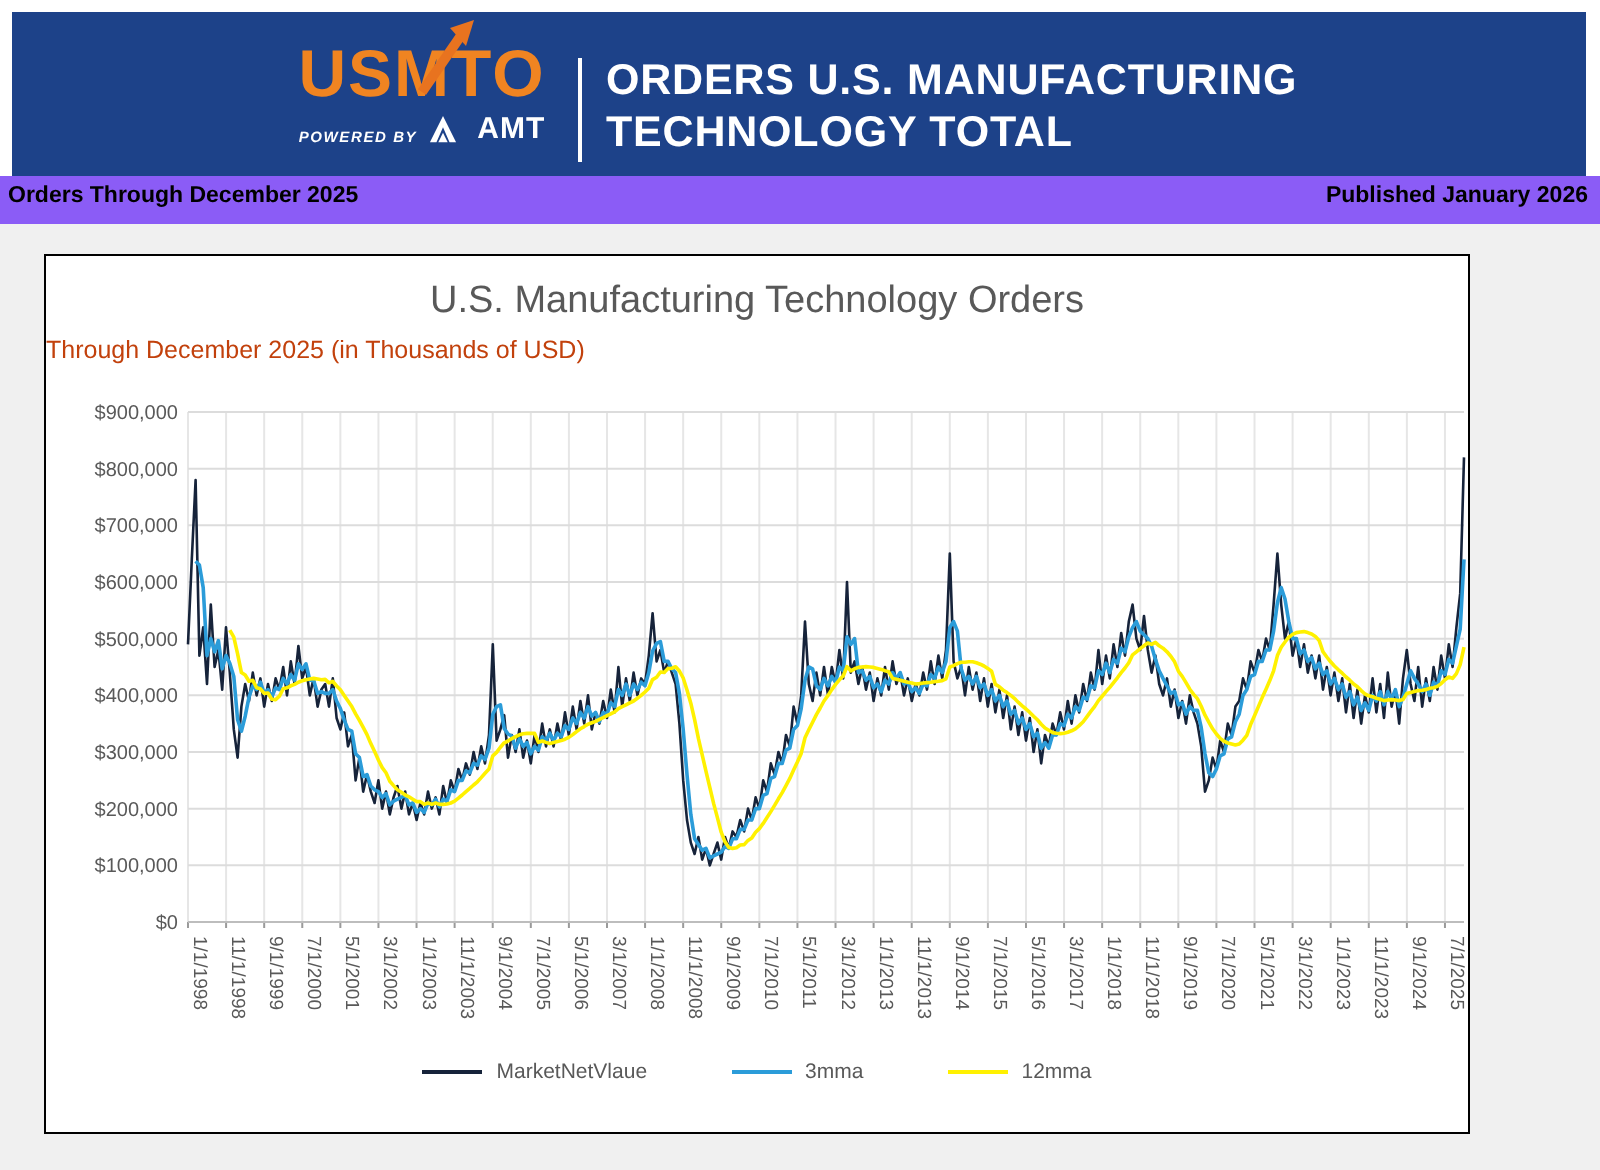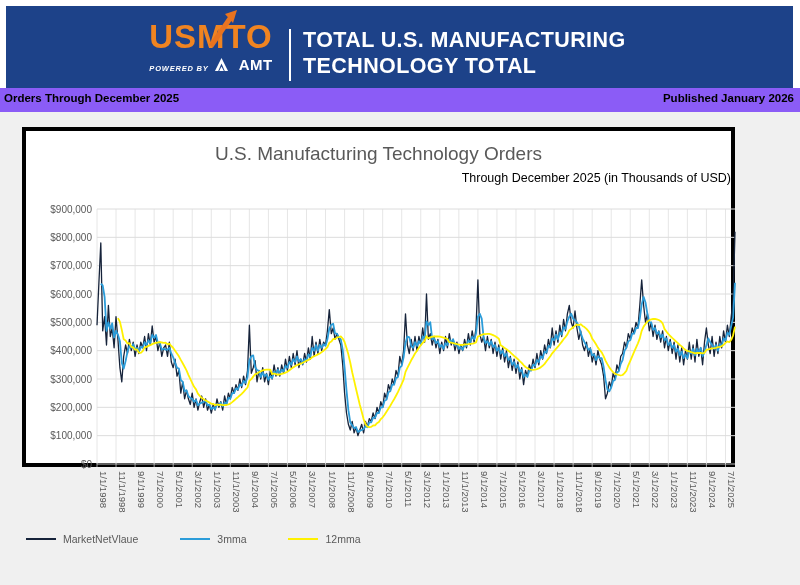--- a/index.html
+++ b/index.html
@@ -20,27 +20,27 @@
   .hdr-sep { position:absolute; left:283px; top:23px; width:2px; height:52px; background:#ffffff; }
   .hdr-title { position:absolute; left:297px; top:21px; color:#ffffff; font-weight:700; font-size:21.5px; line-height:26px; letter-spacing:0.4px; }
 
   
   .subrow { position:absolute; left:0; top:88px; width:800px; height:24px; background:#8b5cf6; }
   .subrow .left { position:absolute; left:4px; top:4px; font-size:11.5px; font-weight:700; color:#000; }
   .subrow .right { position:absolute; right:6px; top:4px; font-size:11.5px; font-weight:700; color:#000; }
 
   
   .content-bg { position:absolute; left:0; top:112px; width:800px; height:473px; background:#f0f0f0; }
-  .card { position:absolute; left:22px; top:127px; width:713px; height:340px; background:#ffffff; border:4px solid #000000; }
+  .card { position:absolute; left:22px; top:127px; width:713px; height:440px; background:#ffffff; border:1px solid #000000; }
   .chart-title { position:absolute; left:0; top:12px; width:100%; text-align:center; font-size:19px; color:#595959; font-weight:500; }
-  .chart-subtitle { position:absolute; left:0; top:40px; width:100%; text-align:right; font-size:12.5px; color:#000000; }
+  .chart-subtitle { position:absolute; left:0; top:40px; width:100%; text-align:left; font-size:12.5px; color:#c2410c; }
   .chart-svg { position:absolute; left:0; top:55px; }
 
   
-  .legend { position:absolute; left:0; top:402px; width:100%; display:flex; align-items:center; gap:42px; }
+  .legend { position:absolute; left:0; top:402px; width:100%; display:flex; justify-content:center; align-items:center; gap:42px; }
   .legend-item { display:flex; align-items:center; gap:7px; }
   .legend-swatch { width:30px; height:2.5px; }
   .legend-label { font-size:10.5px; color:#595959; }
 </style>
 </head>
 <body>
 
 <div class="page">
 
   <div class="header">
@@ -58,21 +58,21 @@
           <svg width="15" height="14" viewBox="0 0 16 15">
             <polygon points="8,0 15,14 11.5,14 8,6 4.5,14 1,14" fill="#ffffff"></polygon>
             <polygon points="8,9 10.5,14 5.5,14" fill="#ffffff"></polygon>
           </svg>
           <span class="amt-text">AMT</span>
         </span>
       </div>
     </div>
     <div class="hdr-sep"></div>
     <div class="hdr-title">
-      <div>TOTAL U.S. MANUFACTURING</div>
+      <div>ORDERS U.S. MANUFACTURING</div>
       <div>TECHNOLOGY TOTAL</div>
     </div>
   </div>
 
   <div class="subrow">
     <span class="left">Orders Through December 2025</span>
     <span class="right">Published January 2026</span>
   </div>
 
   <div class="content-bg"></div>

